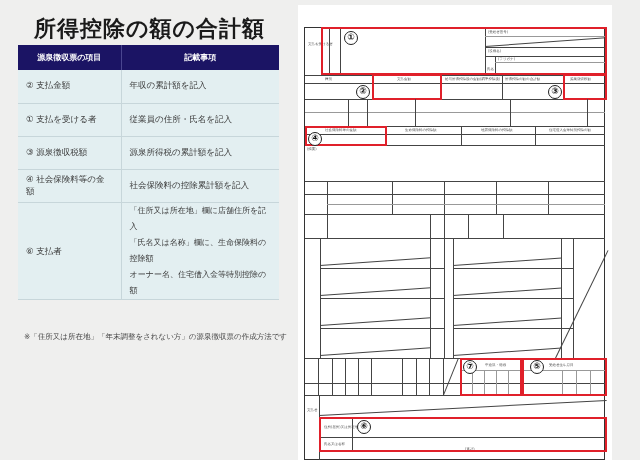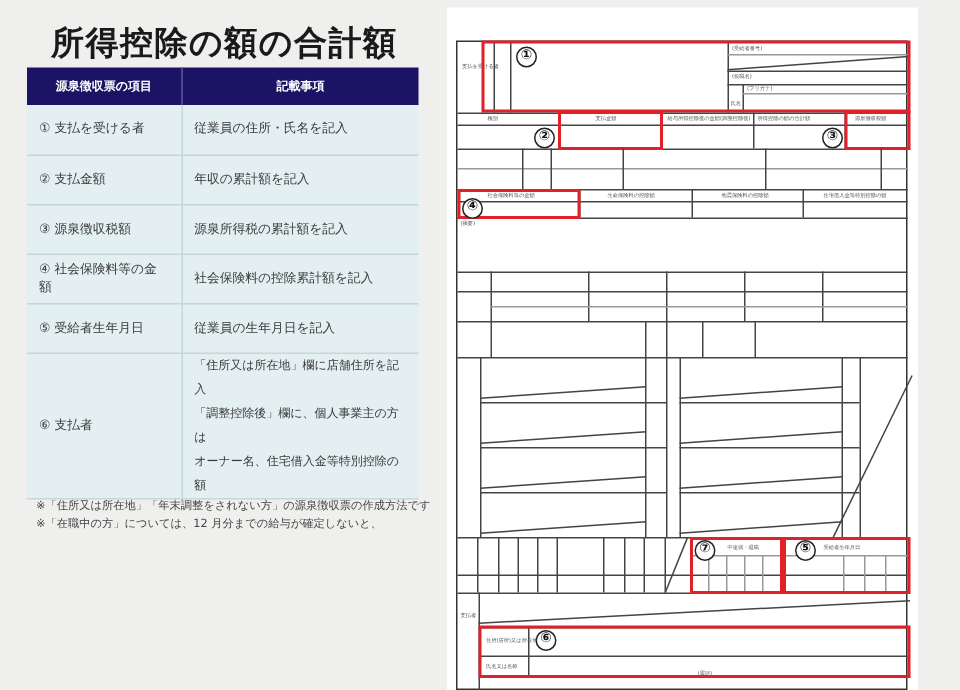--- a/index.html
+++ b/index.html
@@ -41,53 +41,48 @@
 
 <table class="guide">
   <thead>
     <tr>
       <th>源泉徴収票の項目</th>
       <th>記載事項</th>
     </tr>
   </thead>
   <tbody>
     <tr class="r-s">
+      <td class="c1">② 支払金額</td>
+      <td>年収の累計額を記入</td>
+    </tr>
+    <tr class="r-s">
       <td class="c1">① 支払を受ける者</td>
       <td>従業員の住所・氏名を記入</td>
     </tr>
     <tr class="r-s">
-      <td class="c1">② 支払金額</td>
-      <td>年収の累計額を記入</td>
-    </tr>
-    <tr class="r-s">
       <td class="c1">③ 源泉徴収税額</td>
       <td>源泉所得税の累計額を記入</td>
     </tr>
     <tr class="r-s">
       <td class="c1">④ 社会保険料等の金額</td>
       <td>社会保険料の控除累計額を記入</td>
-    </tr>
-    <tr class="r-s">
-      <td class="c1">⑤ 受給者生年月日</td>
-      <td>従業員の生年月日を記入</td>
     </tr>
     <tr class="r-l">
       <td class="c1">⑥ 支払者</td>
       <td>
         <span class="ln">「住所又は所在地」欄に店舗住所を記入</span>
-        <span class="ln">「調整控除後」欄に、個人事業主の方は</span>
+        <span class="ln">「氏名又は名称」欄に、生命保険料の控除額</span>
         <span class="ln">オーナー名、住宅借入金等特別控除の額</span>
       </td>
     </tr>
   </tbody>
 </table>
 
 <div class="notes">
   <div>※「住所又は所在地」「年末調整をされない方」の源泉徴収票の作成方法です</div>
-  <div>※「在職中の方」については、12 月分までの給与が確定しないと、</div>
 </div>
 
 <div class="paper">
 
   <div class="form">
 
     <div class="ln-v" style="left:24px;top:0;height:47px;"></div>
     <div class="ln-v" style="left:35px;top:0;height:47px;"></div>
     <div class="ln-v" style="left:180px;top:0;height:47px;"></div>
     <div class="ln-h thin" style="left:180px;top:8px;width:120px;"></div>

